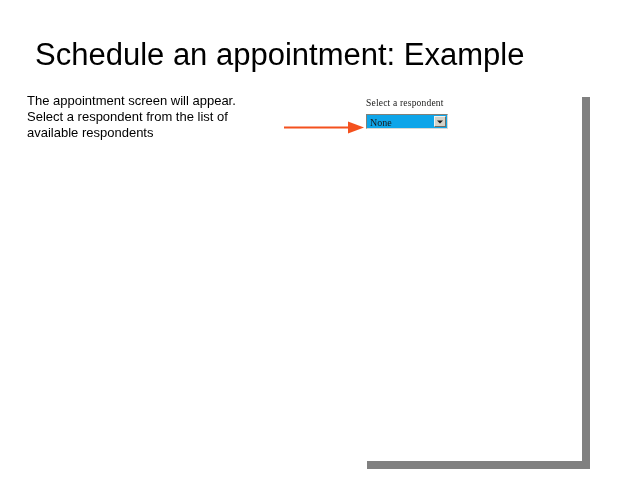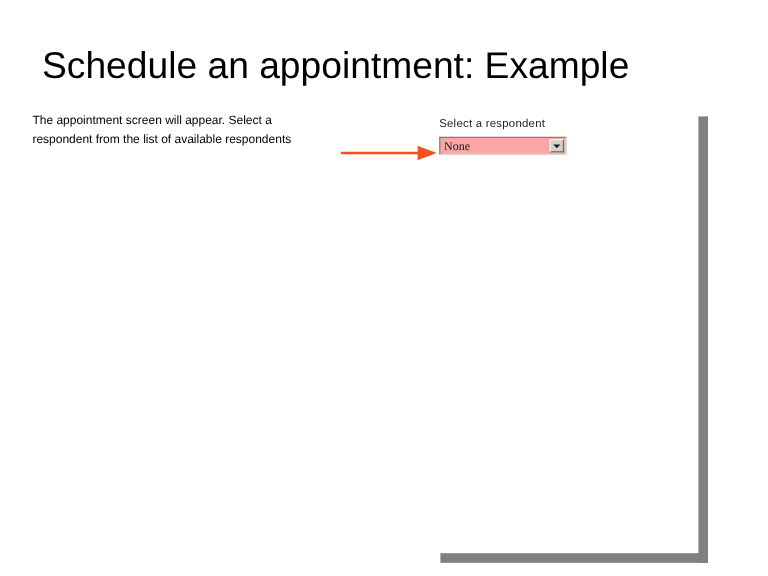--- a/index.html
+++ b/index.html
@@ -36,21 +36,21 @@
     line-height: 1.05;
   }
 
   
   #body-text {
     position: absolute;
     left: 27px;
     top: 93px;
     width: 226px;
     font-family: "Liberation Sans", sans-serif;
-    font-size: 10px;
+    font-size: 13px;
     font-weight: normal;
     color: #000000;
     line-height: 16px;
     text-align: left;
   }
 
   
   .shadow-bar {
     position: absolute;
     background: #808080;
@@ -78,33 +78,33 @@
   }
 
   
   #respondent-field {
     position: absolute;
     left: 366px;
     top: 98px;
     width: 104px;
   }
   #respondent-label {
-    font-family: Liberation Sans, sans-serif;
+    font-family: Liberation Serif, serif;
     font-size: 9.5px;
     color: #20201f;
     line-height: 11px;
     white-space: nowrap;
     margin-bottom: 5px;
     letter-spacing: 0.2px;
   }
   #respondent-select {
     position: relative;
-    width: 106px;
+    width: 82px;
     height: 15px;
-    background: #fca5a5;
+    background: #0ea5e9;
     border-top: 1px solid #828178;
     border-left: 1px solid #828178;
     border-right: 1px solid #d9d8d3;
     border-bottom: 1px solid #d9d8d3;
     box-sizing: border-box;
     padding-left: 40px;
   }
   #respondent-value {
     position: absolute;
     left: 3px;

